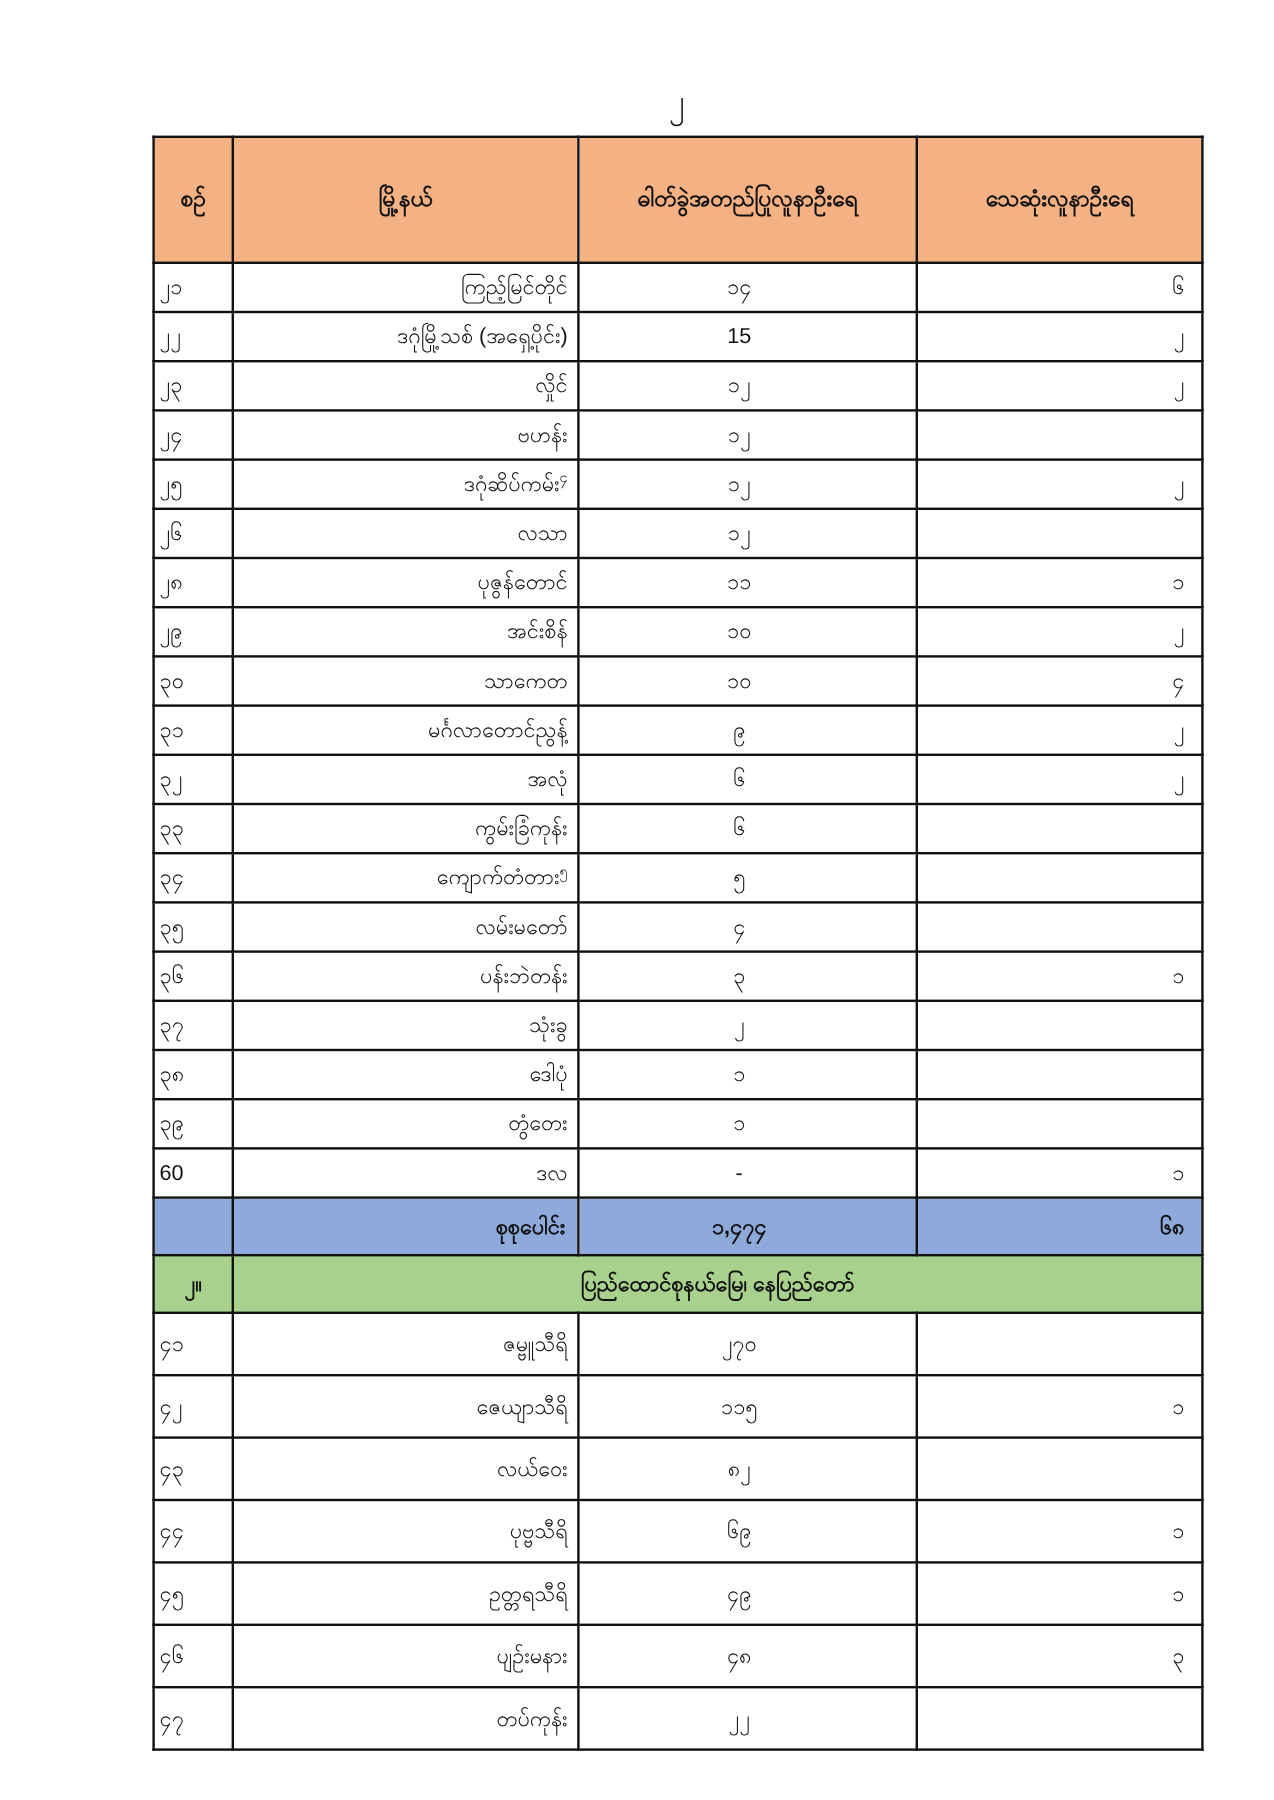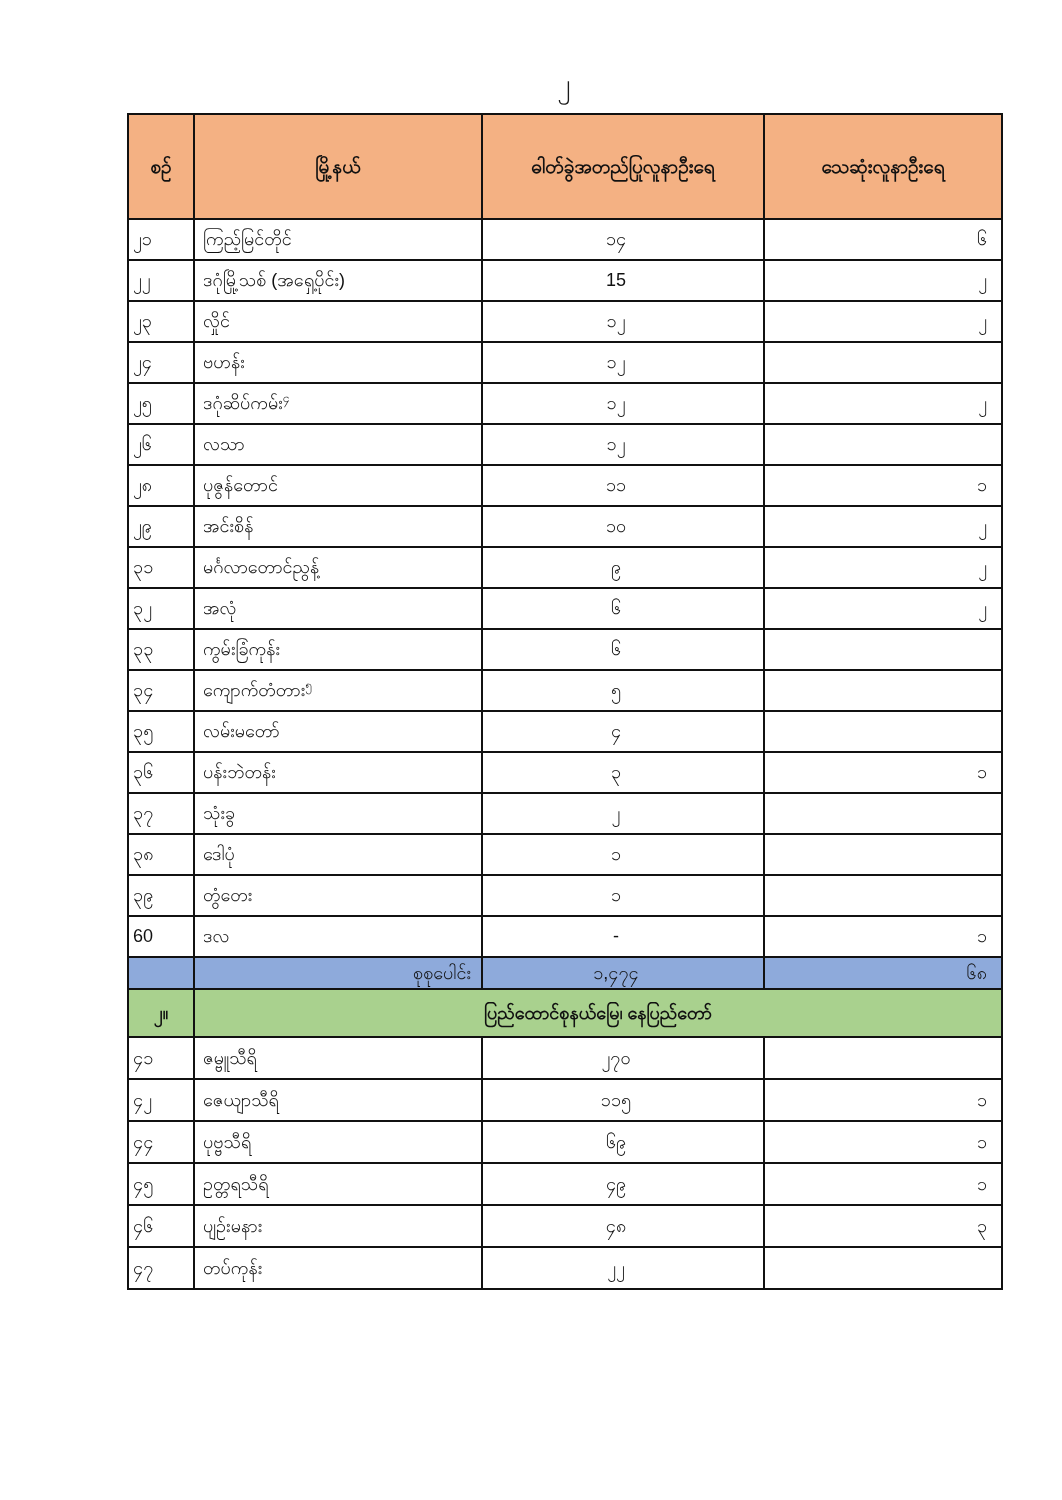--- a/index.html
+++ b/index.html
@@ -54,30 +54,30 @@
   thead th{
     background:var(--header-bg);
     height:105px;
     font-weight:bold;
     font-size:19px;
     text-align:center;
     padding:0 4px;
     white-space:normal;
   }
   tbody#rows1 td{height:41px;}
-  tbody#rows2 td{height:42px;}
+  tbody#rows2 td{height:52px;}
   td.c-no{text-align:left;padding:0 4px;}
-  td.c-town{text-align:left;padding:0 8px;}
+  td.c-town{text-align:right;padding:0 8px;}
   td.c-conf{text-align:center;padding:0 18px 0 4px;}
   td.c-death{text-align:right;padding:0 14px 0 4px;}
   td.c-town sup{font-size:12px;vertical-align:super;line-height:0;}
   tr.total-row td{
     background:var(--total-bg);
-    height:32px;
-    font-weight:normal;
+    height:48px;
+    font-weight:bold;
   }
   tr.total-row td.total-label{text-align:right;padding:0 10px;}
   tr.section-row td{
     background:var(--section-bg);
     height:48px;
     font-weight:bold;
   }
   tr.section-row td.section-no{text-align:center;padding:0 4px;}
   tr.section-row td.section-title{text-align:center;padding:0 10px;}
 </style>
@@ -155,20 +155,26 @@
       <td class="c-death">၁</td>
     </tr>
 
     <tr>
       <td class="c-no">၂၉</td>
       <td class="c-town"><span>အင်းစိန်</span><sup></sup></td>
       <td class="c-conf">၁၀</td>
       <td class="c-death">၂</td>
     </tr>
 
+    <tr>
+      <td class="c-no">၃၀</td>
+      <td class="c-town"><span>သာကေတ</span><sup></sup></td>
+      <td class="c-conf">၁၀</td>
+      <td class="c-death">၄</td>
+    </tr>
 
     <tr>
       <td class="c-no">၃၁</td>
       <td class="c-town"><span>မင်္ဂလာတောင်ညွန့်</span><sup></sup></td>
       <td class="c-conf">၉</td>
       <td class="c-death">၂</td>
     </tr>
 
     <tr>
       <td class="c-no">၃၂</td>
@@ -255,20 +261,26 @@
       <td class="c-death"></td>
     </tr>
 
     <tr>
       <td class="c-no">၄၂</td>
       <td class="c-town"><span>ဇေယျာသီရိ</span><sup></sup></td>
       <td class="c-conf">၁၁၅</td>
       <td class="c-death">၁</td>
     </tr>
 
+    <tr>
+      <td class="c-no">၄၃</td>
+      <td class="c-town"><span>လယ်ဝေး</span><sup></sup></td>
+      <td class="c-conf">၈၂</td>
+      <td class="c-death"></td>
+    </tr>
 
     <tr>
       <td class="c-no">၄၄</td>
       <td class="c-town"><span>ပုဗ္ဗသီရိ</span><sup></sup></td>
       <td class="c-conf">၆၉</td>
       <td class="c-death">၁</td>
     </tr>
 
     <tr>
       <td class="c-no">၄၅</td>

